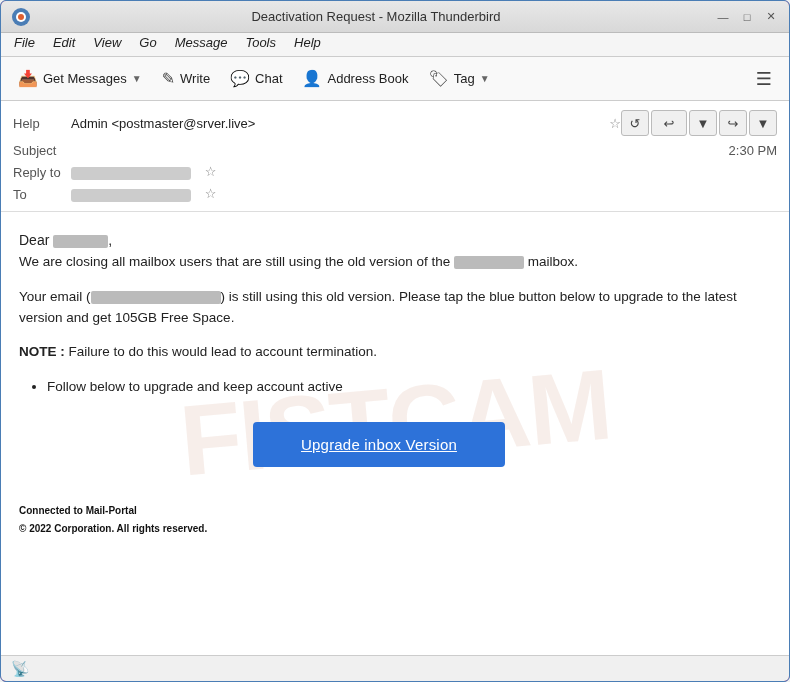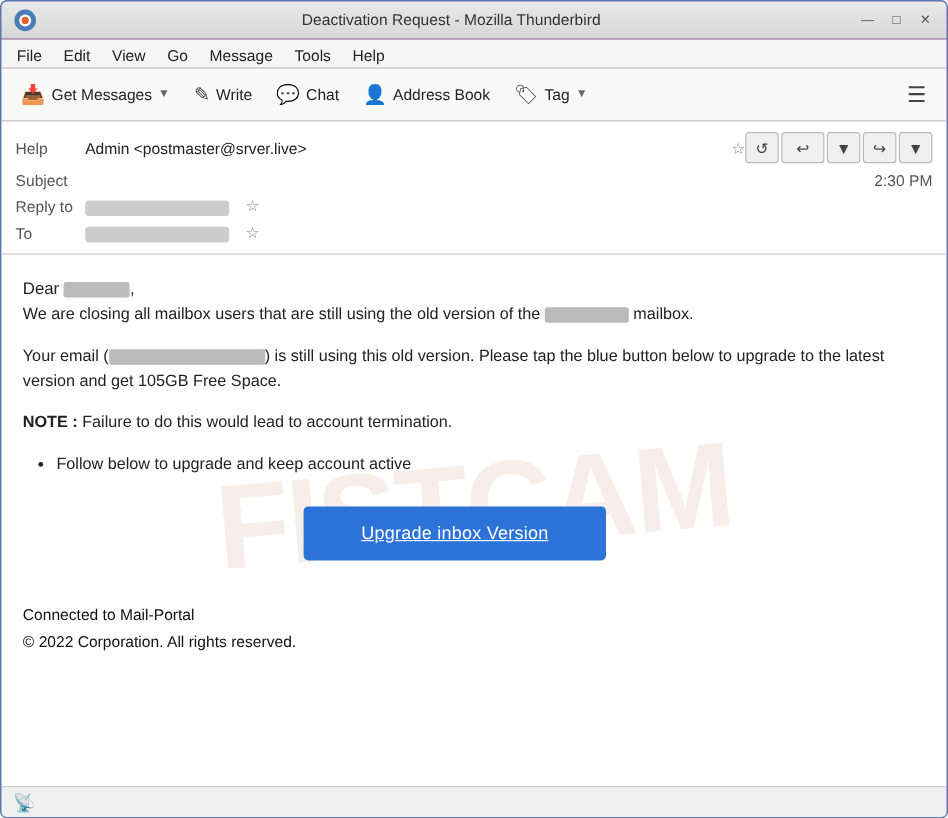--- a/index.html
+++ b/index.html
@@ -64,25 +64,26 @@
       cursor: pointer;
       background: none;
       border: none;
     }
 
     
     .menubar {
       background: #f5f5f5;
       height: 24px;
       display: flex;
-      align-items: flex-end;
+      align-items: flex-start;
       padding: 0 6px;
       gap: 4px;
       border-bottom: 1px solid #ccc;
       flex-shrink: 0;
+      font-style: italic;
     }
     .menu-item {
       padding: 2px 7px;
       font-size: 13px;
       color: #222;
       cursor: pointer;
       border-radius: 3px;
     }
 
     
@@ -300,22 +301,22 @@
       font-size: 15px;
       cursor: pointer;
       font-weight: 500;
       letter-spacing: 0.2px;
     }
     .email-footer {
       margin-top: 8px;
       padding-top: 8px;
     }
     .email-footer p {
-      font-weight: normal;
-      font-size: 13px;
+      font-weight: bold;
+      font-size: 10px;
       margin-bottom: 2px;
       color: #111;
     }
 
     
     .statusbar {
       background: #f0f0f0;
       height: 26px;
       border-top: 1px solid #ccc;
       display: flex;

